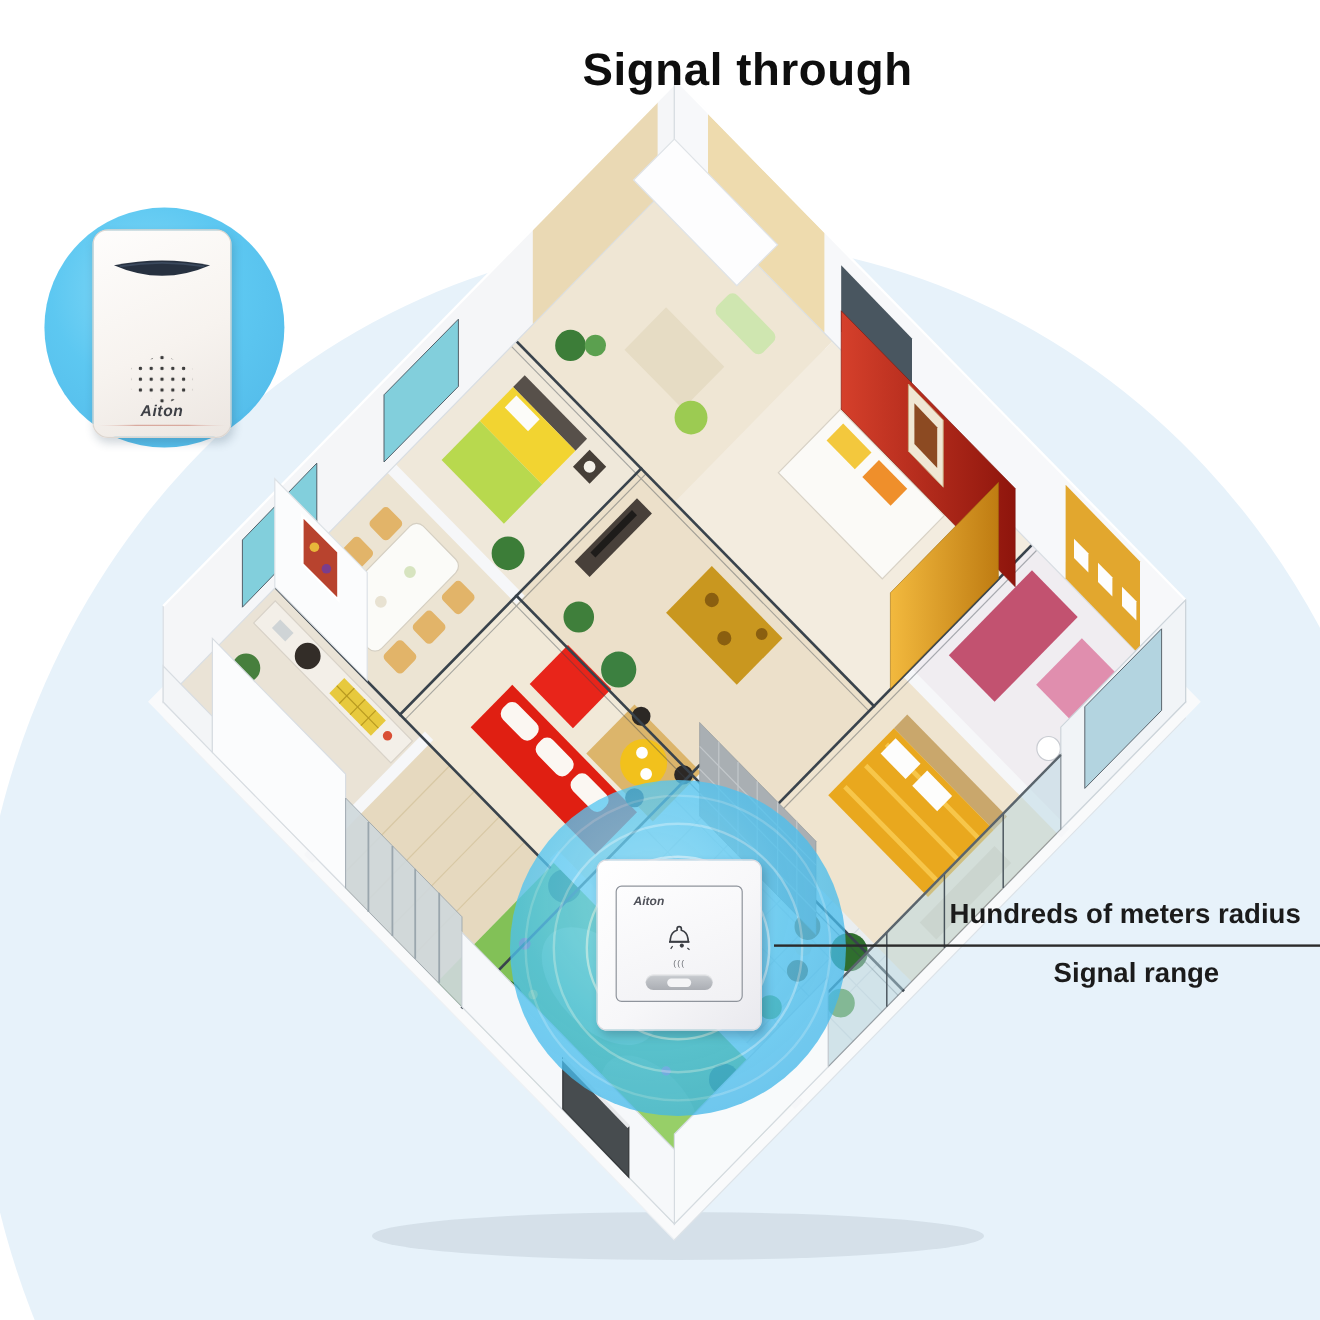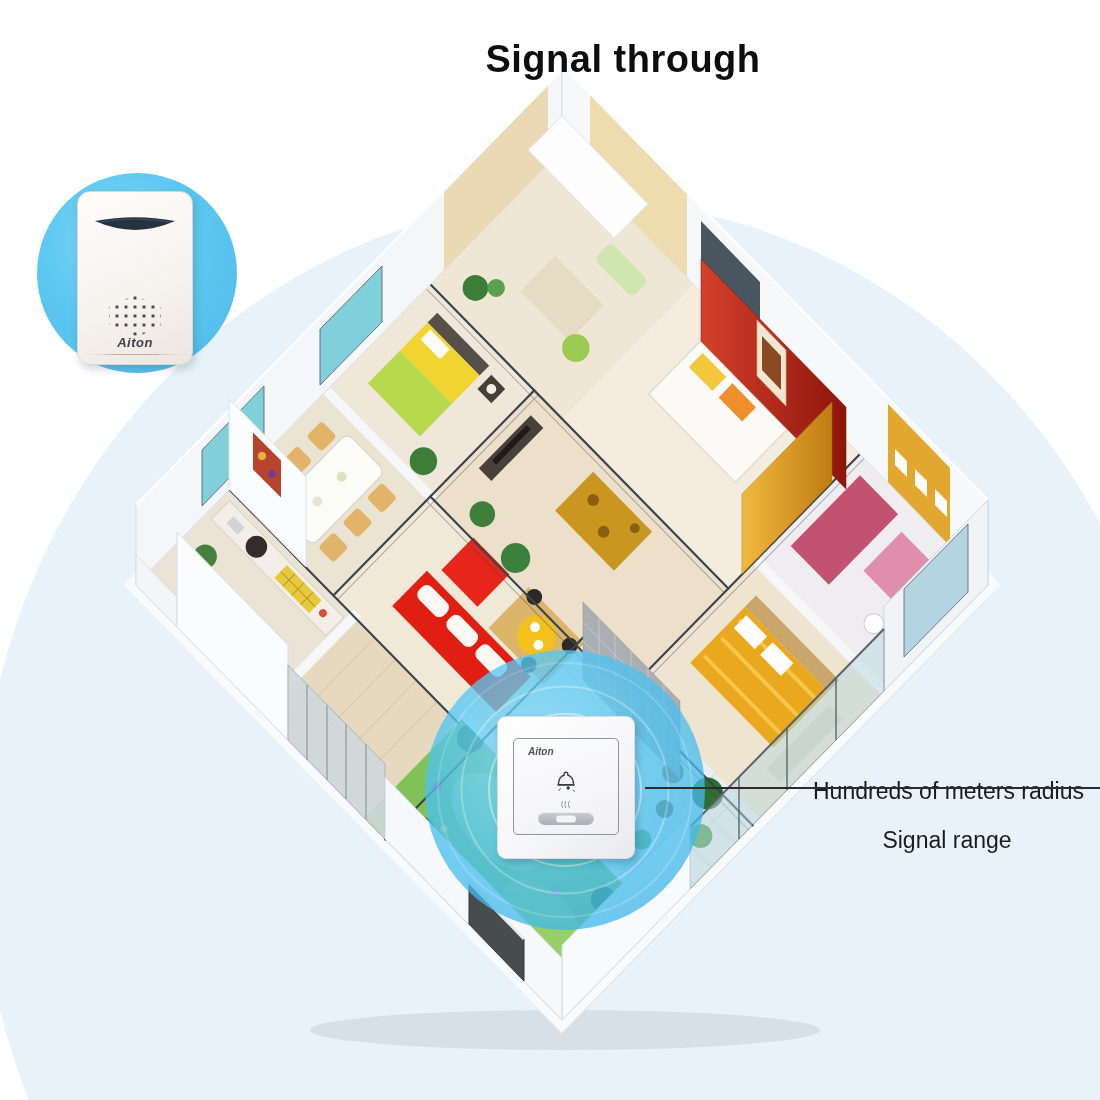--- a/index.html
+++ b/index.html
@@ -75,21 +75,21 @@
     position:absolute;left:50%;bottom:9px;transform:translateX(-50%);
     width:56px;height:13px;border-radius:7px;
     background:linear-gradient(#c9ccd0,#abaeb4);
     box-shadow:inset 0 1px 1px rgba(255,255,255,.7);
   }
   #door-button .push i{
     position:absolute;left:50%;top:50%;transform:translate(-50%,-50%);
     width:20px;height:7px;border-radius:4px;background:#f4f4f6;display:block;
   }
   
-  .anno{color:#1b1b1b;font-size:23px;font-weight:400;white-space:nowrap;margin-top:30px;}
+  .anno{color:#1b1b1b;font-size:23px;font-weight:700;white-space:nowrap;}
   #radius-label{right:16px;top:748px;}
   #divider-line{left:645px;top:787px;width:455px;height:2px;background:#2b2b2b;}
   #range-label{left:818px;top:797px;width:258px;text-align:center;}
 </style>
 </head>
 <body>
 
 <svg id="scene" class="abs" width="1100" height="1100" viewBox="0 0 1100 1100">
   <defs>
     <linearGradient id="gradRed" x1="0" y1="0" x2="1" y2="0">

